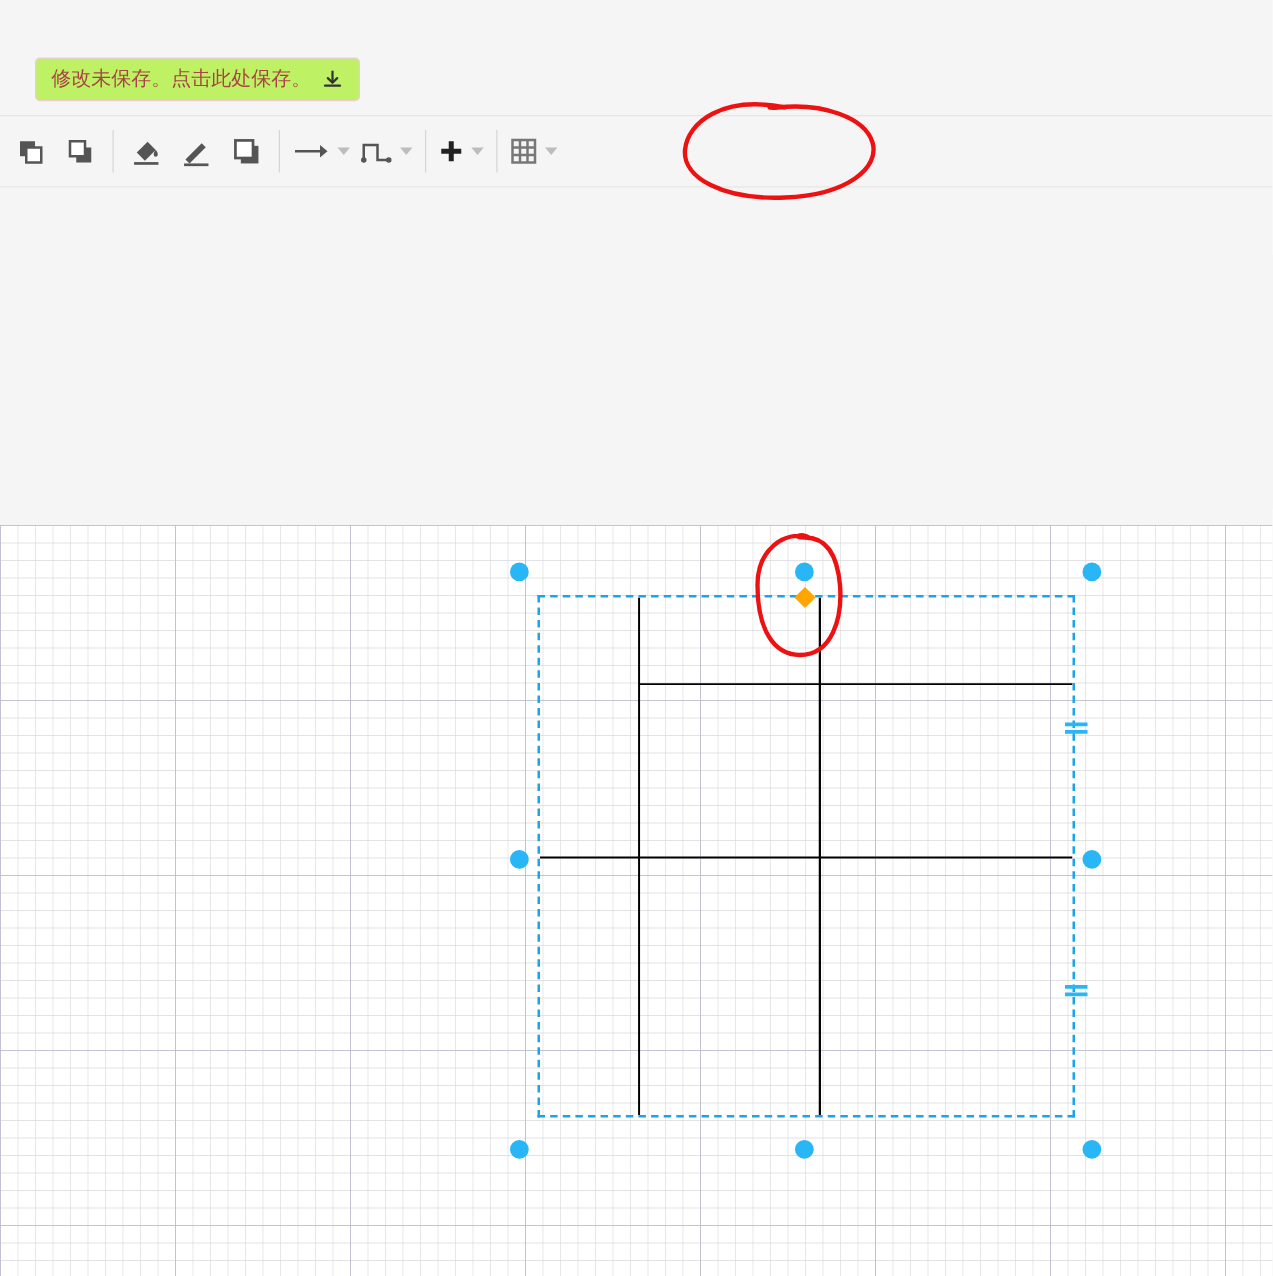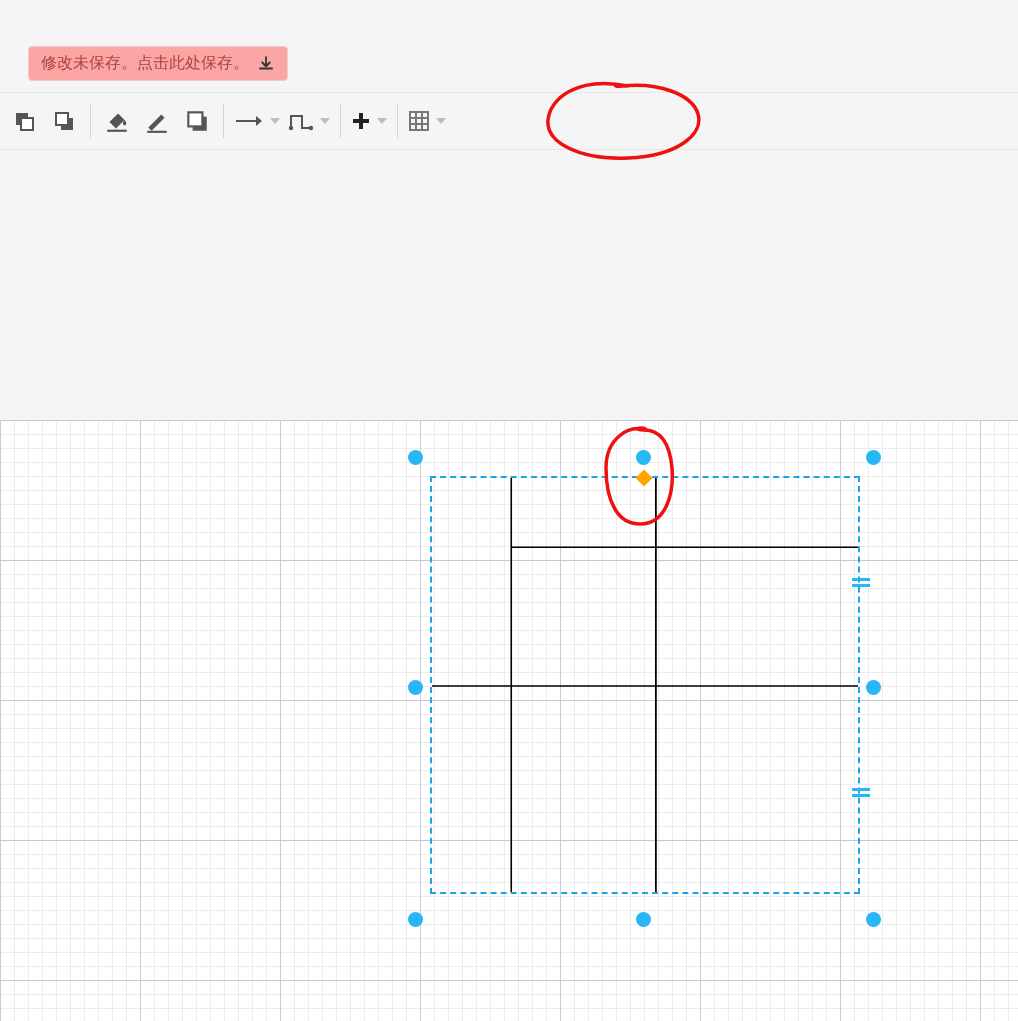--- a/index.html
+++ b/index.html
@@ -12,21 +12,21 @@
     position: relative;
   }
   
   .notice-area {
     height: 92px;
     padding: 46px 0 0 28px;
   }
   .save-notice {
     display: inline-flex;
     align-items: center;
-    background: #fca5a5;
+    background: #bef264;
     color: #a94442;
     border: 1px solid #ebccd1;
     border-radius: 4px;
     padding: 6px 12px;
     font-size: 16px;
     cursor: pointer;
   }
   .save-notice .dl-icon {
     margin-left: 8px;
     display: inline-flex;

